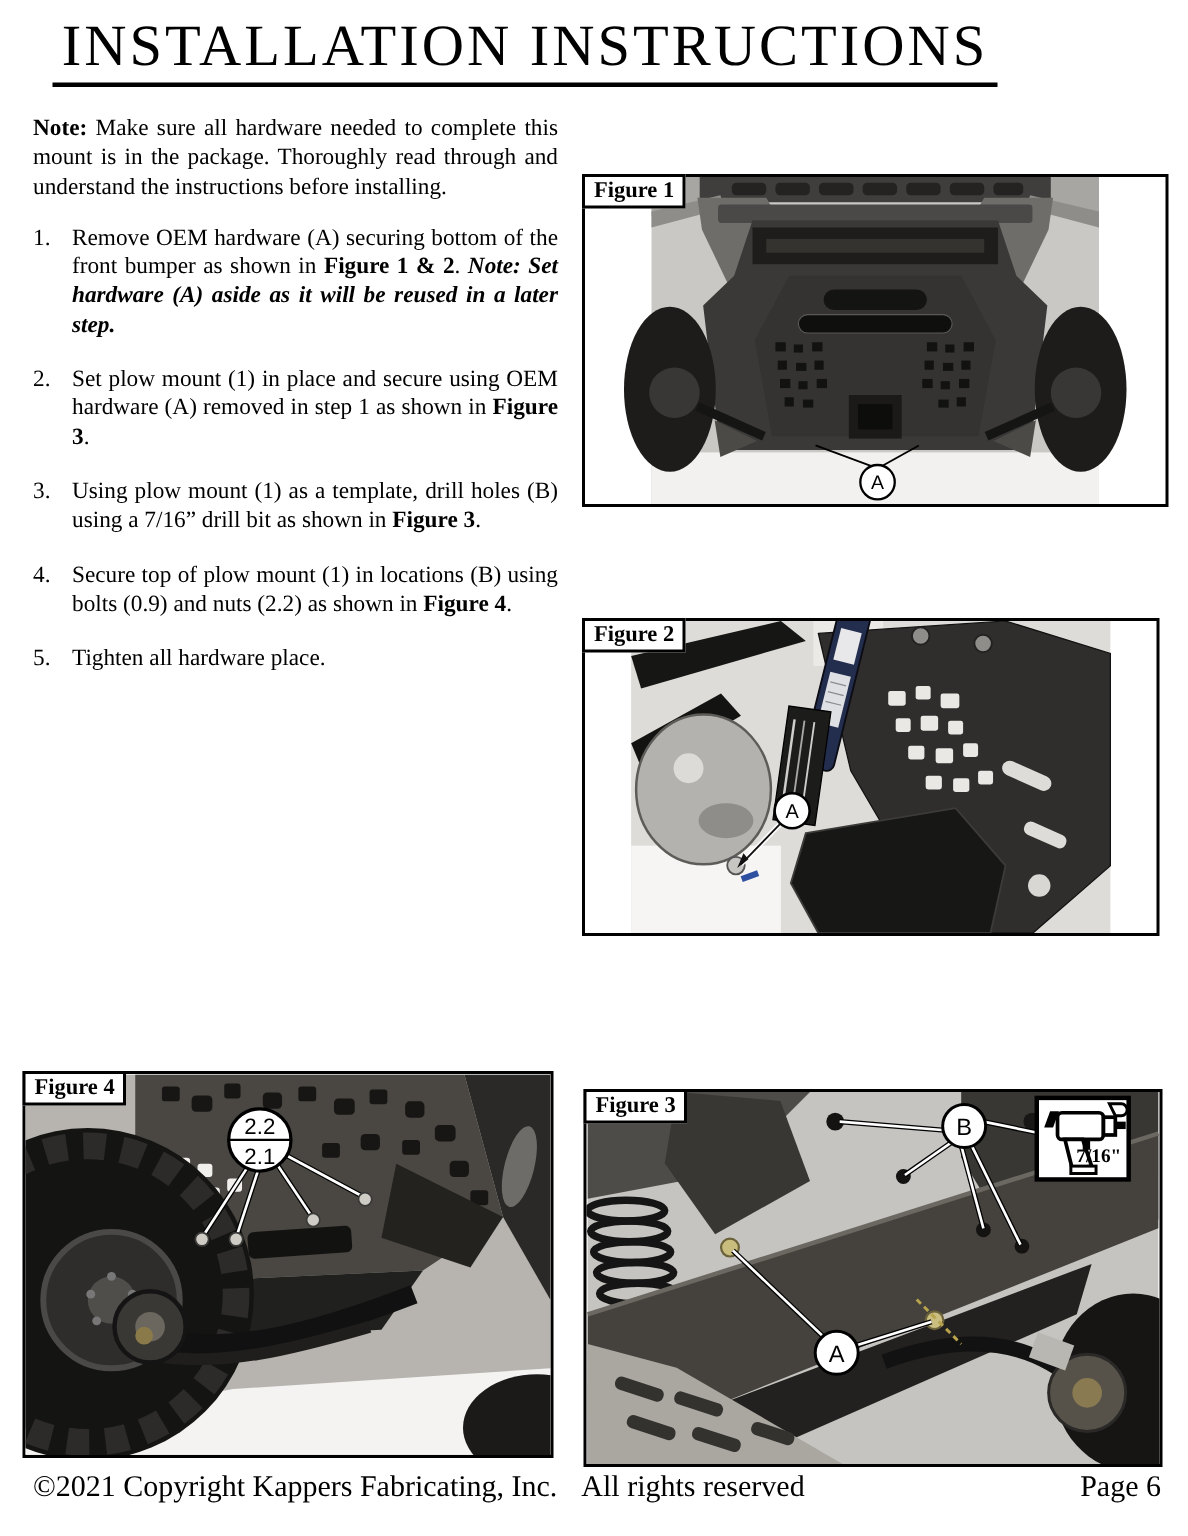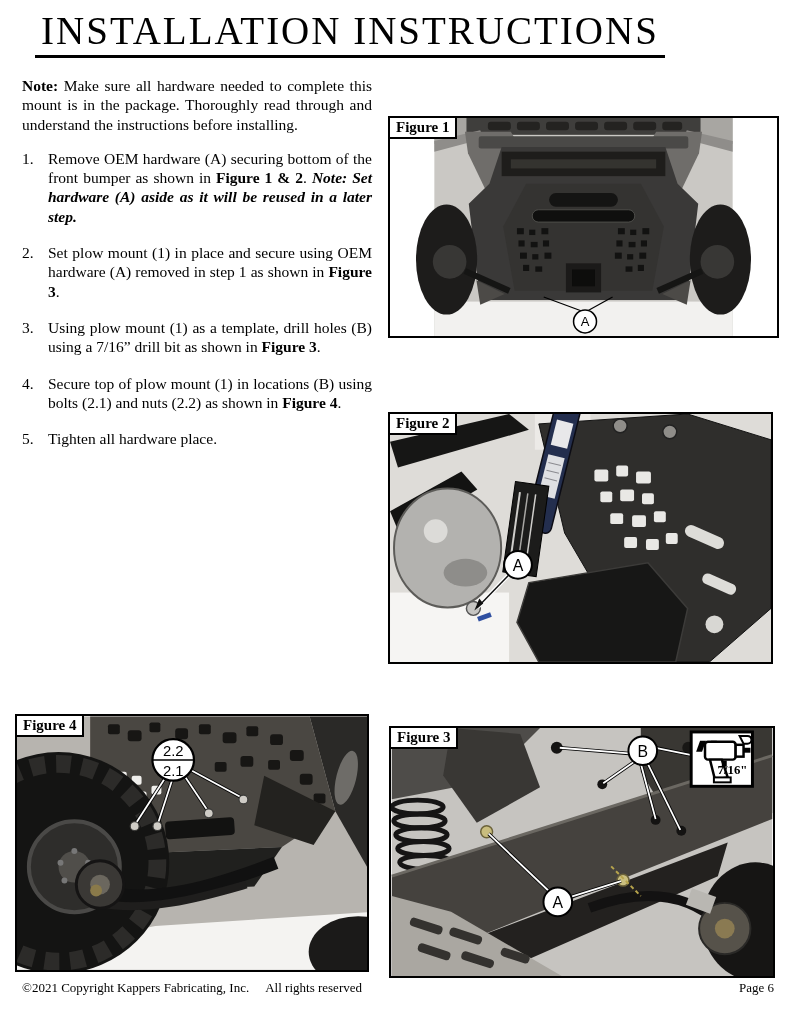--- a/index.html
+++ b/index.html
@@ -12,30 +12,30 @@
   
   .col{position:absolute;left:22px;top:76px;width:350px;font-size:15.5px;line-height:19.3px;}
   .note{margin:0 0 15px 0;text-align:justify;}
   .bold{font-weight:bold;}
   .boldital{font-weight:bold;font-style:italic;}
   .step{position:relative;margin:0 0 17px 0;padding-left:26px;text-align:justify;}
   .step-num{position:absolute;left:0;top:0;}
   
   .figure{position:absolute;border:2px solid #000;background:#fff;box-sizing:border-box;}
   .fig1{left:388px;top:80px;width:391px;height:222px;margin-top:36px;}
-  .fig2{left:388px;top:412px;width:385px;height:252px;}
+  .fig2{left:388px;top:412px;width:385px;height:212px;}
   .fig4{left:15px;top:714px;width:354px;height:258px;}
   .fig3{left:389px;top:726px;width:386px;height:252px;}
   .figure svg{display:block;width:100%;height:100%;}
   .fig-label{position:absolute;top:-2px;left:-2px;border:2px solid #000;background:#fff;
              font-weight:bold;font-size:15px;line-height:19px;padding:0 6px;z-index:5;}
   .callout-text{font-family:"Liberation Sans","DejaVu Sans",sans-serif;}
   
   .footer{position:absolute;left:22px;right:18px;top:980px;display:flex;
-          justify-content:space-between;font-size:13px;align-items:center;}
+          justify-content:space-between;font-size:20px;align-items:center;}
   .footer .left span{margin-right:0;}
   .footer .rights{margin-left:16px;}
 </style>
 </head>
 <body>
 
 <div class="page">
 
   <h1 class="title">
     <span class="title-text">INSTALLATION INSTRUCTIONS</span>
@@ -54,21 +54,21 @@
       <span>Set plow mount (1) in place and secure using OEM hardware (A) removed in step 1 as shown in </span><span class="bold">Figure 3</span><span>.</span>
     </div>
 
     <div class="step">
       <span class="step-num">3.</span>
       <span>Using plow mount (1) as a template, drill holes (B) using a 7/16” drill bit as shown in </span><span class="bold">Figure 3</span><span>.</span>
     </div>
 
     <div class="step">
       <span class="step-num">4.</span>
-      <span>Secure top of plow mount (1) in locations (B) using bolts (2.1) and nuts (2.2) as shown in </span><span class="bold">Figure 4</span><span>.</span>
+      <span>Secure top of plow mount (1) in locations (B) using bolts (0.9) and nuts (2.2) as shown in </span><span class="bold">Figure 4</span><span>.</span>
     </div>
 
     <div class="step">
       <span class="step-num">5.</span>
       <span>Tighten all hardware place.</span>
     </div>
   </div>
 
   <div class="figure fig1">
     <div class="fig-label">Figure 1</div>

